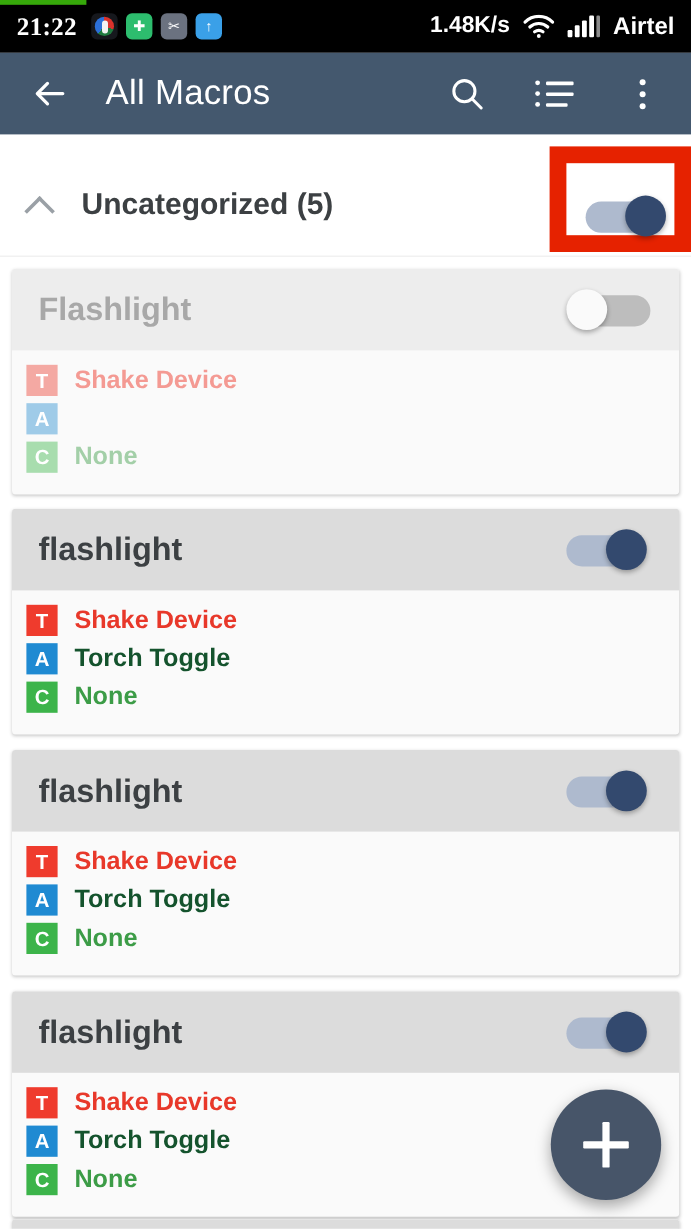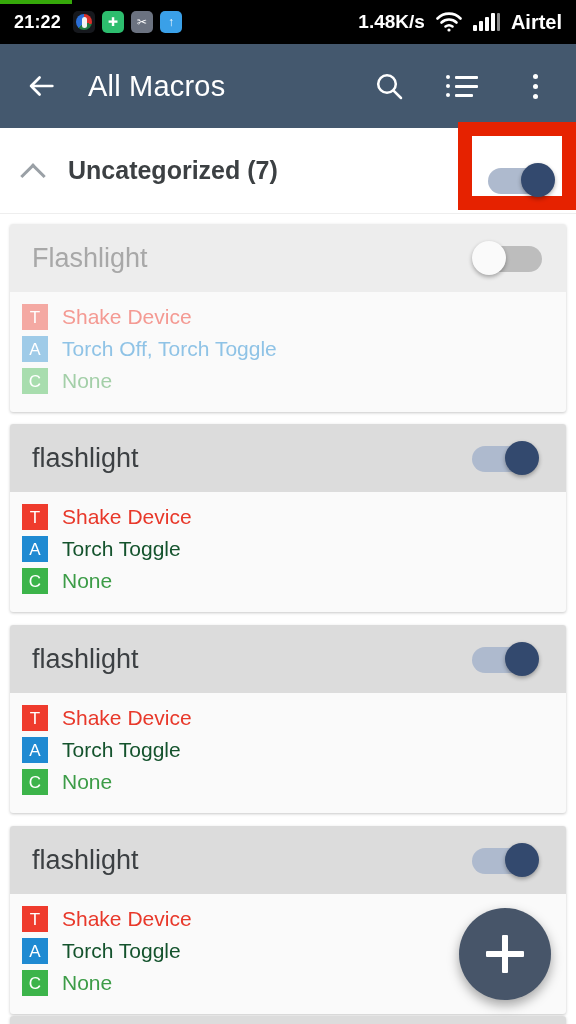--- a/index.html
+++ b/index.html
@@ -18,22 +18,22 @@
     background: #000000;
     display: flex; align-items: center;
     padding: 0 14px;
   }
   .green-progress {
     position: absolute; left: 0; top: 0;
     width: 72px; height: 4px;
     background: #36a80a;
   }
   .sb-time {
-    color: #ffffff; font-size: 18px; font-weight: bold;
-    letter-spacing: .2px; margin-right: 12px;
+    color: #ffffff; font-size: 21px; font-weight: bold;
+    letter-spacing: .2px; margin-right: 12px; font-family: Liberation Serif, serif;
   }
   .sb-icons { display: flex; align-items: center; gap: 7px; }
   .sb-appicon {
     width: 22px; height: 22px; border-radius: 5px;
     display: flex; align-items: center; justify-content: center;
     font-size: 12px; color: #ffffff; line-height: 1;
   }
   .sb-ic-1 { background: #16181d; position: relative; overflow: hidden; }
   .sb-ic-1::before {
     content: ""; position: absolute; left: 3px; top: 3px;
@@ -57,21 +57,21 @@
   .bars i { display: block; width: 4px; background: #ffffff; border-radius: 1px; }
   .bars i:nth-child(1) { height: 6px; }
   .bars i:nth-child(2) { height: 10px; }
   .bars i:nth-child(3) { height: 14px; }
   .bars i:nth-child(4) { height: 18px; }
   .bars i:nth-child(5) { height: 18px; background: #8b8b8b; width: 3px; }
 
   
   .appbar {
     position: absolute; left: 0; top: 44px;
-    width: 576px; height: 84px;
+    width: 576px; height: 68px;
     background: #44586e;
     display: flex; align-items: center;
     padding: 0 24px;
   }
   .appbar-title {
     color: #ffffff; font-size: 29px; margin-left: 30px;
     letter-spacing: .2px;
   }
   .appbar-actions {
     margin-left: auto; display: flex; align-items: center; gap: 40px;
@@ -141,20 +141,21 @@
   .highlight-box .toggle { position: absolute; left: 16px; top: 24px; }
 
   
   .macro-card {
     position: absolute; left: 10px;
     width: 556px;
     background: #fafafa;
     border-radius: 3px;
     box-shadow: 0 1px 3px rgba(0,0,0,.22);
     overflow: hidden;
+    font-weight: bold;
   }
   .card-head {
     height: 68px; background: #dcdcdc;
     display: flex; align-items: center;
     padding: 0 22px;
   }
   .card-head.disabled { background: #ededed; }
   .card-name { font-size: 27px; color: #3c4043; }
   .card-name.disabled { color: #a8a8a8; }
   .card-head .toggle { margin-left: auto; }
@@ -260,21 +261,21 @@
     <div class="icon-btn dots-icon">
       <span></span>
         <span></span>
         <span></span>
     </div>
   </div>
 </div>
 
 <div class="cat-header">
   <div class="chevron-up"></div>
-  <div class="cat-title">Uncategorized (7)</div>
+  <div class="cat-title">Uncategorized (5)</div>
 </div>
 
 <div class="highlight-box">
   <div class="toggle on">
     <div class="track"></div>
     <div class="thumb"></div>
   </div>
 </div>
 
 <div class="macro-card" id="card-0" style="top:224px;">
@@ -285,21 +286,20 @@
       <div class="thumb"></div>
     </div>
   </div>
   <div class="card-body">
     <div class="trigger-row">
       <div class="badge badge-t faded">T</div>
       <div class="trigger-text text-t faded">Shake Device</div>
     </div>
     <div class="trigger-row">
       <div class="badge badge-a faded">A</div>
-      <div class="trigger-text text-a faded">Torch Off, Torch Toggle</div>
     </div>
     <div class="trigger-row">
       <div class="badge badge-c faded">C</div>
       <div class="trigger-text text-c faded">None</div>
     </div>
   </div>
 </div>
 
 <div class="macro-card" id="card-1" style="top:424px;">
   <div class="card-head">

